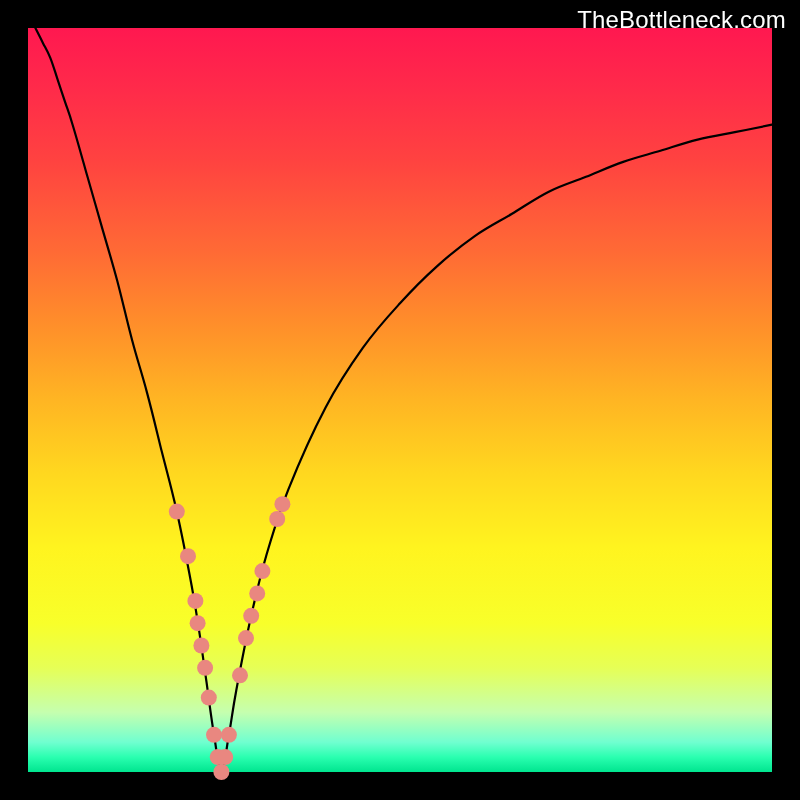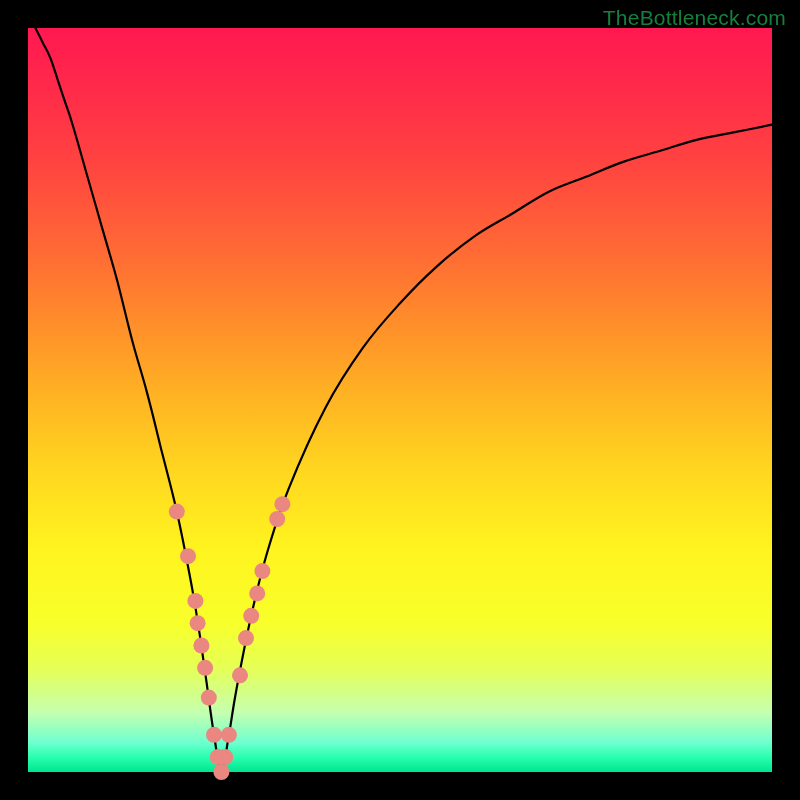--- a/index.html
+++ b/index.html
@@ -37,22 +37,22 @@
       #c5ffaf 92%,
       #70ffd0 96%,
       #2affb0 98%,
       #00e58f 100%
     );
   }
   .watermark {
     position: absolute;
     top: 6px;
     right: 14px;
-    color: #15803d;
-    font-size: 21px;
+    color: #ffffff;
+    font-size: 24px;
     letter-spacing: 0.2px;
     font-weight: 500;
     user-select: none;
   }
   svg.curve {
     position: absolute;
     left: 0;
     top: 0;
     width: 744px;
     height: 744px;

